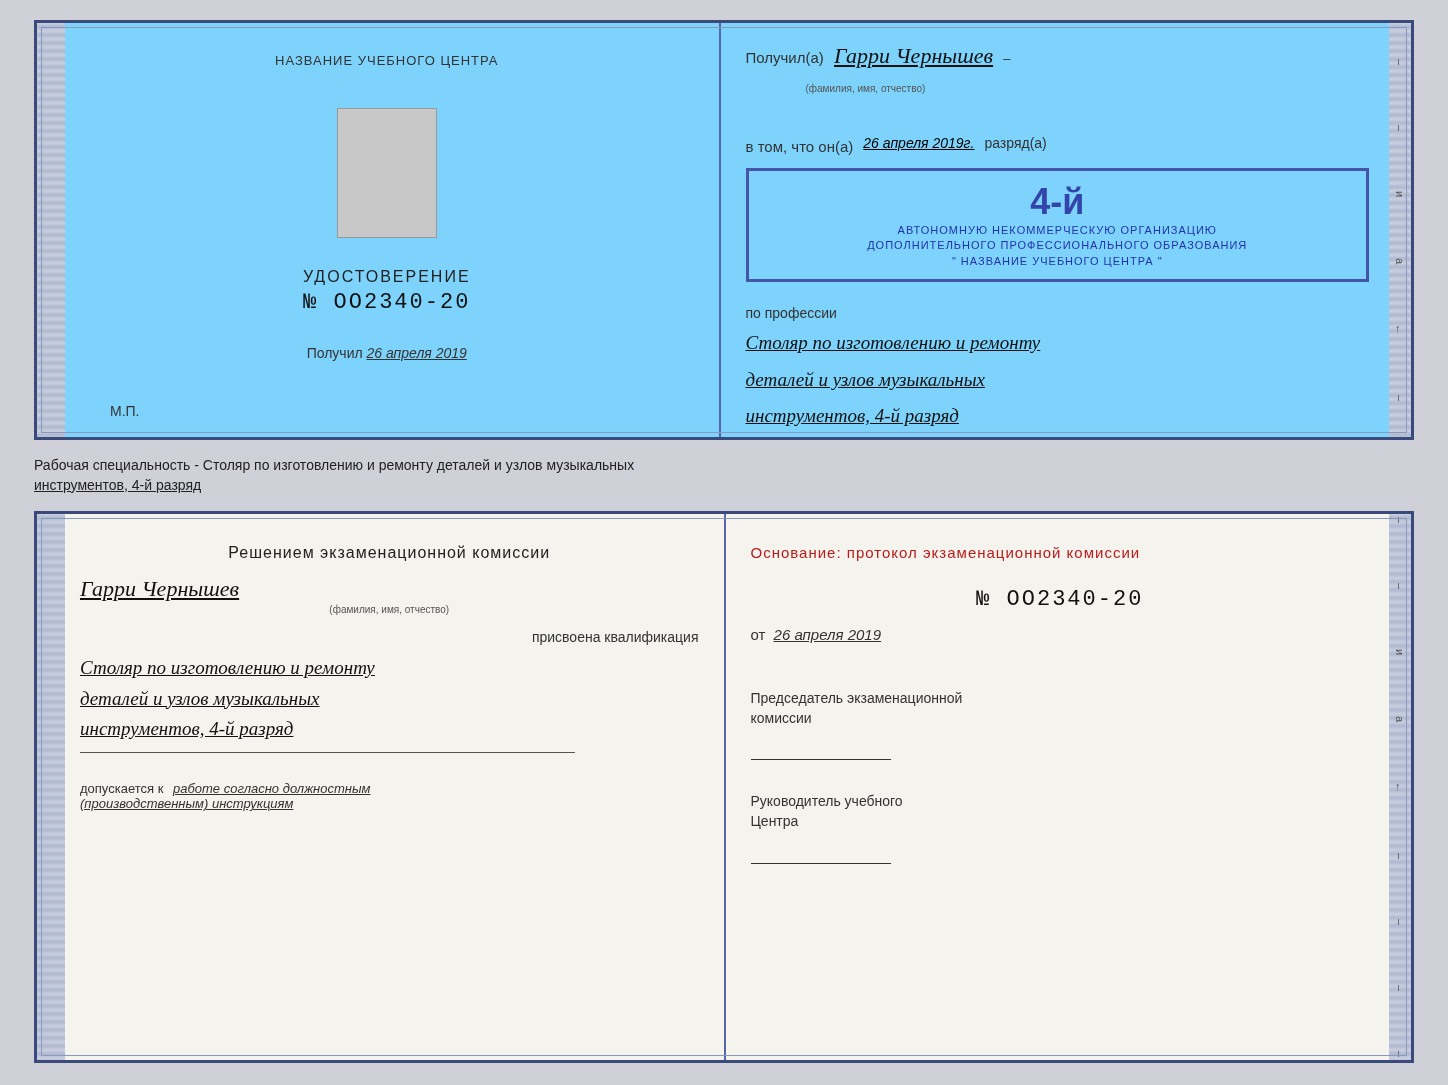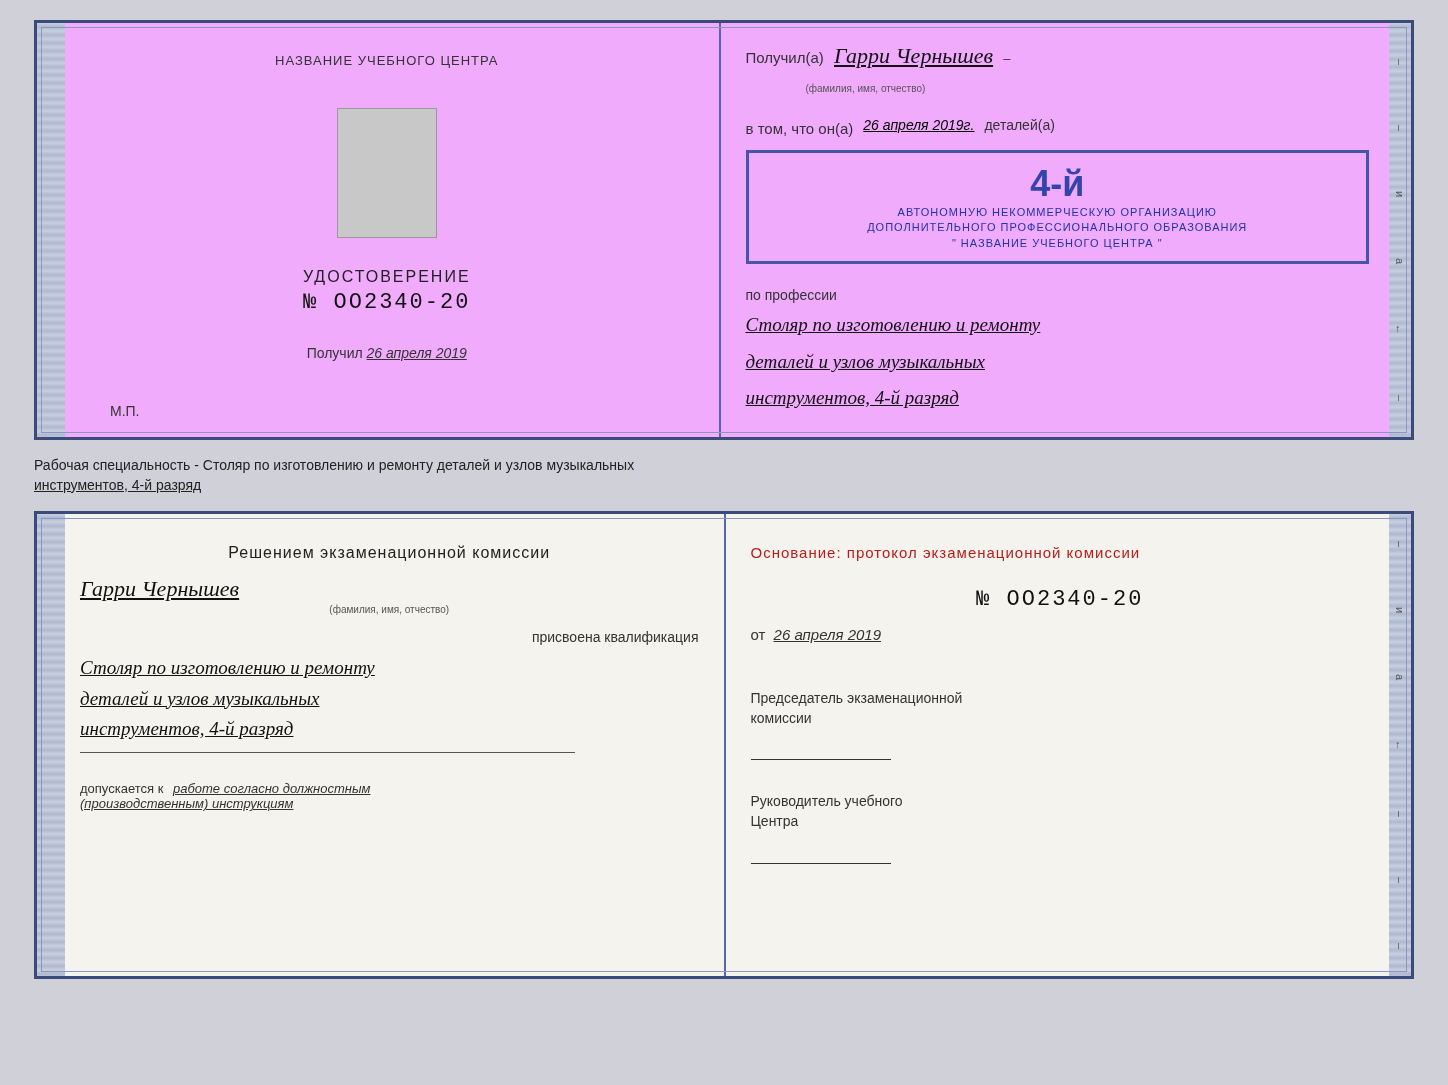--- a/index.html
+++ b/index.html
@@ -14,21 +14,21 @@
       padding: 20px;
       gap: 12px;
     }
 
     
     .diploma-top {
       display: flex;
       width: 1380px;
       height: 420px;
       border: 3px solid #3a4a7a;
-      background: #f0abfc;
+      background: #7dd3fc;
       position: relative;
       overflow: hidden;
     }
 
     .diploma-top::before {
       content: '';
       position: absolute;
       inset: 4px;
       border: 1px solid #8899bb;
       pointer-events: none;
@@ -204,21 +204,21 @@
     }
 
     .separator-underline {
       text-decoration: underline;
     }
 
     
     .diploma-bottom {
       display: flex;
       width: 1380px;
-      height: 468px;
+      height: 552px;
       border: 3px solid #3a4a7a;
       background: #f5f3ee;
       position: relative;
       overflow: hidden;
     }
 
     .diploma-bottom::before {
       content: '';
       position: absolute;
       inset: 4px;
@@ -400,24 +400,24 @@
   </div>
 
   <div class="diploma-right">
     <div class="recipient-line">
       <span>Получил(а)</span>
       <span class="recipient-name" style="margin-left:6px;">Гарри Чернышев</span>
       <span style="font-size:13px; margin-left:6px;">–</span>
     </div>
     <div class="fio-label">(фамилия, имя, отчество)</div>
 
-    <div style="margin-top:10px; display:flex; align-items:center; gap:10px;">
+    <div style="margin-top:28px; display:flex; align-items:center; gap:10px;">
       <span class="vtom-line">в том, что он(а)</span>
       <span class="vtom-date" style="font-size:14px; font-family:Arial,sans-serif; ">26 апреля 2019г.</span>
-      <span class="okoncil-label">деталей(а)</span>
+      <span class="okoncil-label">разряд(а)</span>
     </div>
 
     <div class="stamp-box">
       <span class="stamp-rank">4-й</span>
       <div class="stamp-text">АВТОНОМНУЮ НЕКОММЕРЧЕСКУЮ ОРГАНИЗАЦИЮ</div>
       <div class="stamp-text">ДОПОЛНИТЕЛЬНОГО ПРОФЕССИОНАЛЬНОГО ОБРАЗОВАНИЯ</div>
       <div class="stamp-text">" НАЗВАНИЕ УЧЕБНОГО ЦЕНТРА "</div>
     </div>
 
     <div class="profession-label">по профессии</div>

